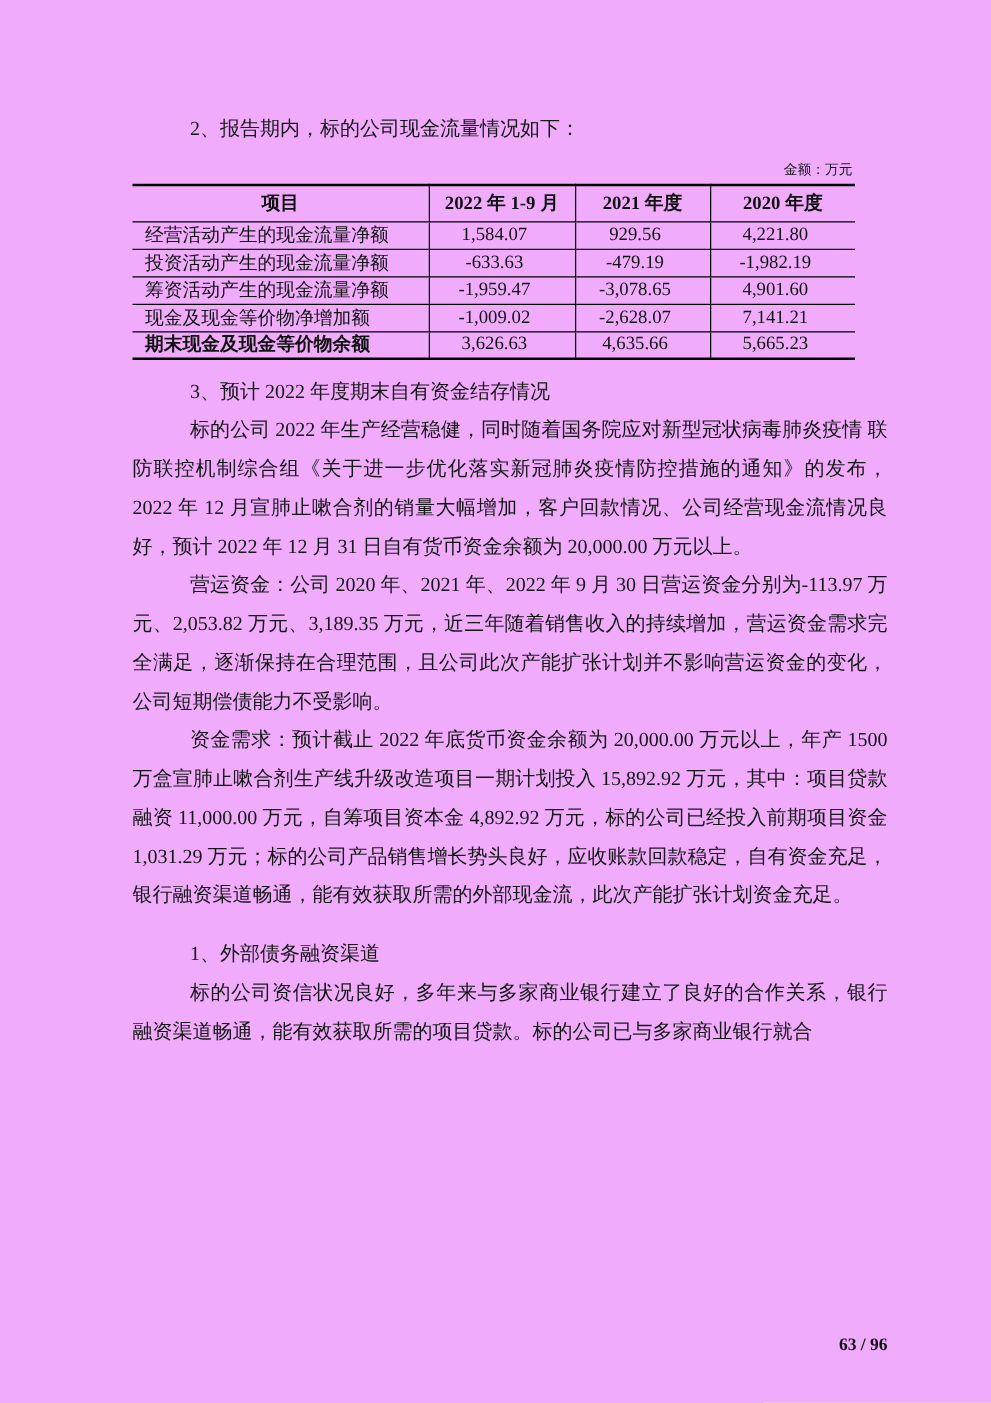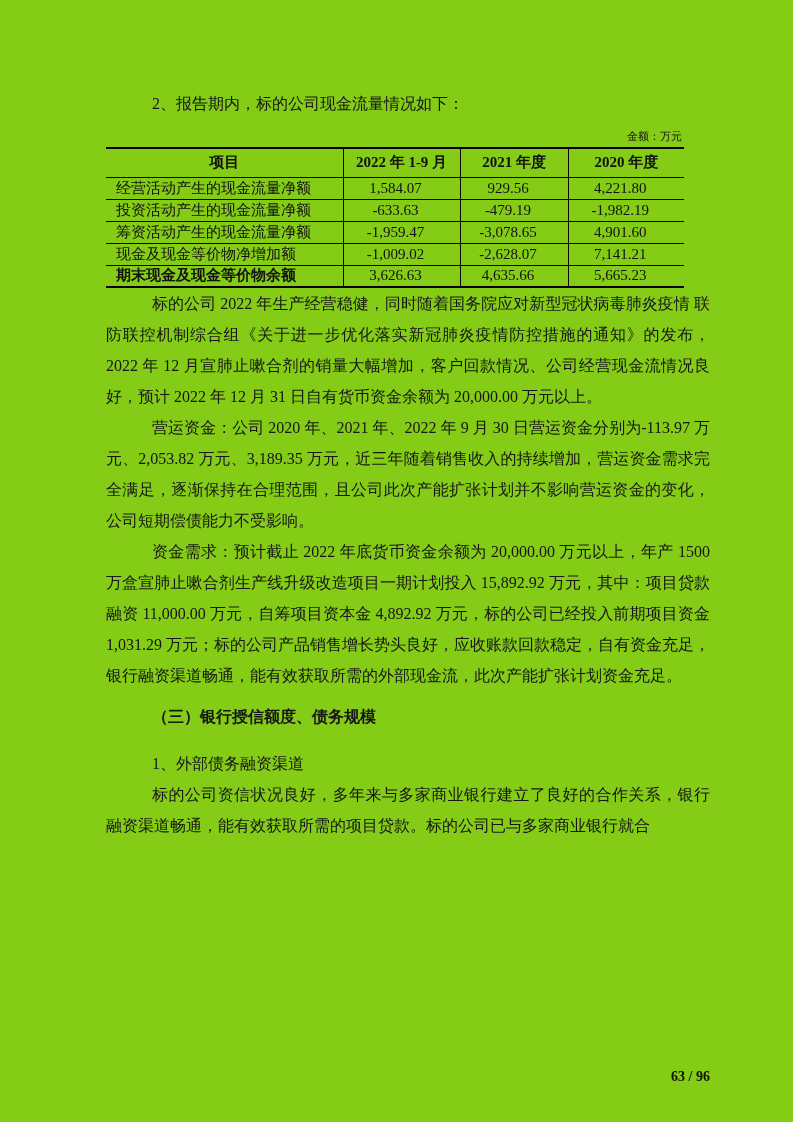--- a/index.html
+++ b/index.html
@@ -2,21 +2,21 @@
 <html><head>
 <meta charset="utf-8">
 <style>
   html,body{margin:0;padding:0;}
   body{
     width:793px;height:1122px;background:#ffffff;
     font-family:"Liberation Serif","DejaVu Serif",serif;
     color:#161616;
     -webkit-font-smoothing:antialiased;
   }
-  .page{position:relative;width:793px;height:1122px;background:#84cc16;overflow:hidden;}
+  .page{position:relative;width:793px;height:1122px;background:#f0abfc;overflow:hidden;}
   .content{position:absolute;left:106px;top:88px;width:604px;}
 
   .heading{
     font-size:16px;line-height:31px;text-indent:46px;
     white-space:nowrap;margin:0;
   }
   .bold{font-weight:bold;}
 
   .unit-row{
     width:578px;text-align:right;font-size:11px;line-height:22px;
@@ -102,29 +102,29 @@
         </tr>
         <tr class="total">
           <td class="lbl">期末现金及现金等价物余额</td>
           <td class="num">3,626.63</td>
           <td class="num">4,635.66</td>
           <td class="num">5,665.23</td>
         </tr>
       </tbody>
     </table>
 
+    <div class="heading mt10">3、预计 2022 年度期末自有资金结存情况</div>
 
     <p class="body mt8">标的公司 2022 年生产经营稳健，同时随着国务院应对新型冠状病毒肺炎疫情 联防联控机制综合组《关于进一步优化落实新冠肺炎疫情防控措施的通知》的发布，2022 年 12 月宣肺止嗽合剂的销量大幅增加，客户回款情况、公司经营现金流情况良好，预计 2022 年 12 月 31 日自有货币资金余额为 20,000.00 万元以上。</p>
 
 
     <p class="body mt8">营运资金：公司 2020 年、2021 年、2022 年 9 月 30 日营运资金分别为-113.97 万元、2,053.82 万元、3,189.35 万元，近三年随着销售收入的持续增加，营运资金需求完全满足，逐渐保持在合理范围，且公司此次产能扩张计划并不影响营运资金的变化，公司短期偿债能力不受影响。</p>
 
     <p class="body mt10">资金需求：预计截止 2022 年底货币资金余额为 20,000.00 万元以上，年产 1500 万盒宣肺止嗽合剂生产线升级改造项目一期计划投入 15,892.92 万元，其中：项目贷款融资 11,000.00 万元，自筹项目资本金 4,892.92 万元，标的公司已经投入前期项目资金 1,031.29 万元；标的公司产品销售增长势头良好，应收账款回款稳定，自有资金充足，银行融资渠道畅通，能有效获取所需的外部现金流，此次产能扩张计划资金充足。</p>
 
-    <div class="heading bold mt10">（三）银行授信额度、债务规模</div>
 
     <div class="heading mt2">1、外部债务融资渠道</div>
 
     <p class="body mt12">标的公司资信状况良好，多年来与多家商业银行建立了良好的合作关系，银行融资渠道畅通，能有效获取所需的项目贷款。标的公司已与多家商业银行就合</p>
 
   </div>
 
   <div class="footer">63 / 96</div>
 </div>
 

